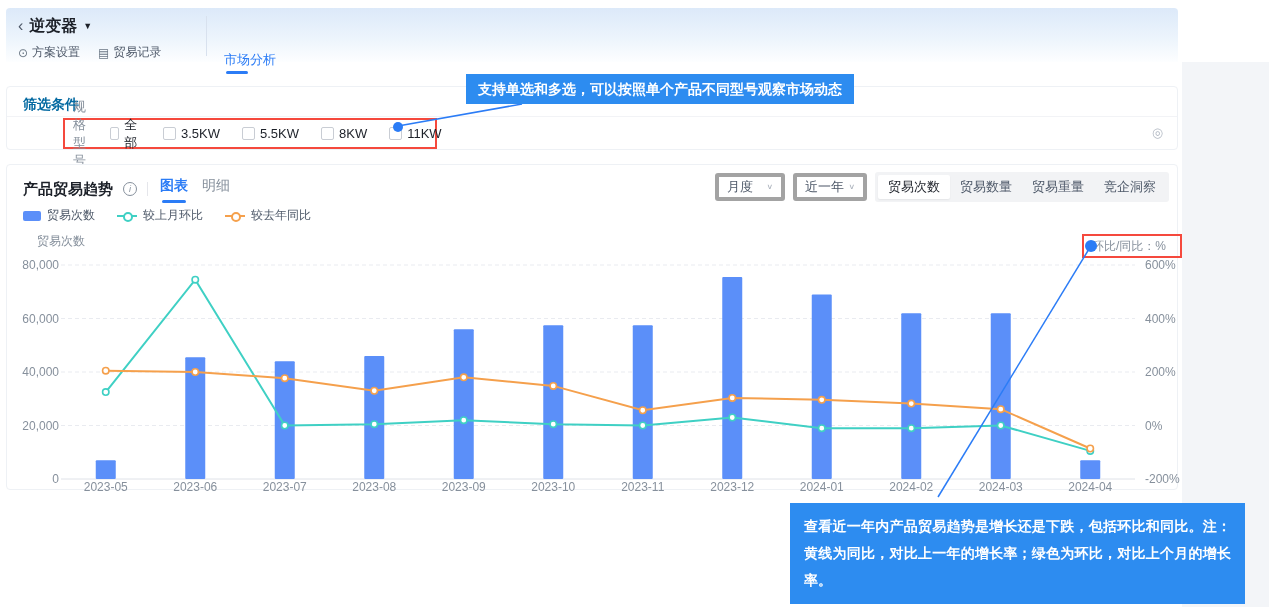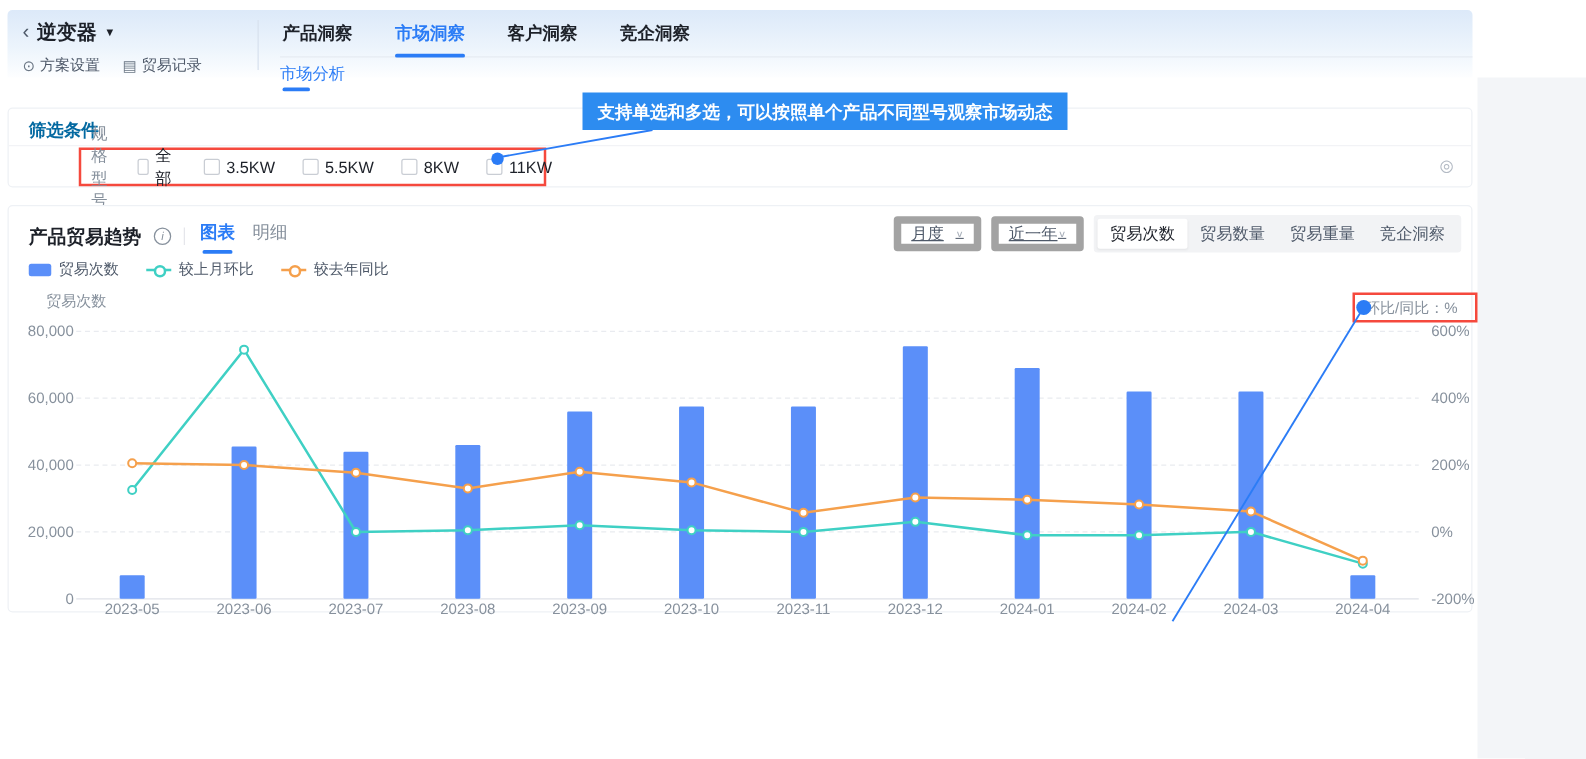--- a/index.html
+++ b/index.html
@@ -51,22 +51,22 @@
   .cc-head-left { position:absolute; left:16px; top:10px; display:flex; align-items:center; gap:10px; }
   .cc-title { font-size:15px; font-weight:bold; color:#1d2129; }
   .info-ic { width:14px; height:14px; border:1px solid #86909c; border-radius:50%; color:#86909c;
     font-size:9px; line-height:12px; text-align:center; font-style:italic; }
   .head-sep { width:1px; height:14px; background:#e5e6eb; }
   .view-tab { font-size:14px; color:#86909c; position:relative; padding:2px 2px 8px; cursor:pointer; }
   .view-tab.active { color:#2b7cf6; font-weight:bold; }
   .view-tab.active::after { content:""; position:absolute; left:4px; right:4px; bottom:0; height:3px;
     background:#2b7cf6; border-radius:2px; }
   .cc-head-right { position:absolute; right:8px; top:7px; display:flex; align-items:center; gap:8px; }
-  .select { height:28px; border:6px solid #a3a3a3; border-radius:3px; background:#fff; display:flex;
-    align-items:center; justify-content:space-between; padding:0 8px; font-size:13px; color:#4e5969; cursor:pointer;text-decoration:underline; }
+  .select { height:28px; border:4px solid #a3a3a3; border-radius:3px; background:#fff; display:flex;
+    align-items:center; justify-content:space-between; padding:0 8px; font-size:13px; color:#4e5969; cursor:pointer; }
   .select.w1 { width:70px; } .select.w2 { width:74px; }
   .chev { font-size:9px; color:#a9b0ba; transform:scaleY(.8); }
   .segmented { display:flex; background:#f2f3f5; border-radius:3px; padding:3px; }
   .seg-item { font-size:13px; color:#4e5969; padding:3px 10px; border-radius:2px; cursor:pointer; white-space:nowrap; }
   .seg-item.active { background:#fff; color:#1d2129; box-shadow:0 1px 2px rgba(0,0,0,.06); }
 
   .legend { position:absolute; left:16px; top:42px; display:flex; align-items:center; gap:22px; }
   .lg-item { display:flex; align-items:center; gap:6px; font-size:12px; color:#4e5969; }
   .lg-bar { width:18px; height:10px; border-radius:2px; background:#5b8ff9; }
   .lg-line { position:relative; width:20px; height:10px; }
@@ -102,26 +102,20 @@
           <span class="ic">⊙</span>
           <span>方案设置</span>
         </span>
         <span class="qlink">
           <span class="ic">▤</span>
           <span>贸易记录</span>
         </span>
       </div>
     </div>
     <div class="v-divider"></div>
-    <div class="tabs-row">
-      <span class="tab">产品洞察</span>
-      <span class="tab active">市场洞察</span>
-      <span class="tab">客户洞察</span>
-      <span class="tab">竞企洞察</span>
-    </div>
     <div class="subtab-row">
       <span class="subtab">市场分析</span>
     </div>
   </div>
 
   <div class="filter-card">
     <div class="filter-title">筛选条件</div>
     <div class="filter-divider"></div>
     <div class="filter-redbox">
       <span class="filter-label">规格型号</span>
@@ -260,13 +254,14 @@
   </div>
 
   <svg id="anno-svg">
     <line x1="398" y1="126" x2="522" y2="104" stroke="#2b7cf6" stroke-width="1.5"></line>
     <circle cx="398" cy="127" r="5" fill="#2b7cf6"></circle>
     <line x1="1089" y1="249" x2="938" y2="497" stroke="#2b7cf6" stroke-width="1.5"></line>
     <circle cx="1091" cy="246" r="6" fill="#2b7cf6"></circle>
   </svg>
 
   <div class="callout callout1">支持单选和多选，可以按照单个产品不同型号观察市场动态</div>
+  <div class="callout callout2">查看近一年内产品贸易趋势是增长还是下跌，包括环比和同比。注：黄线为同比，对比上一年的增长率；绿色为环比，对比上个月的增长率。</div>
 </div>
 
 </body></html>

